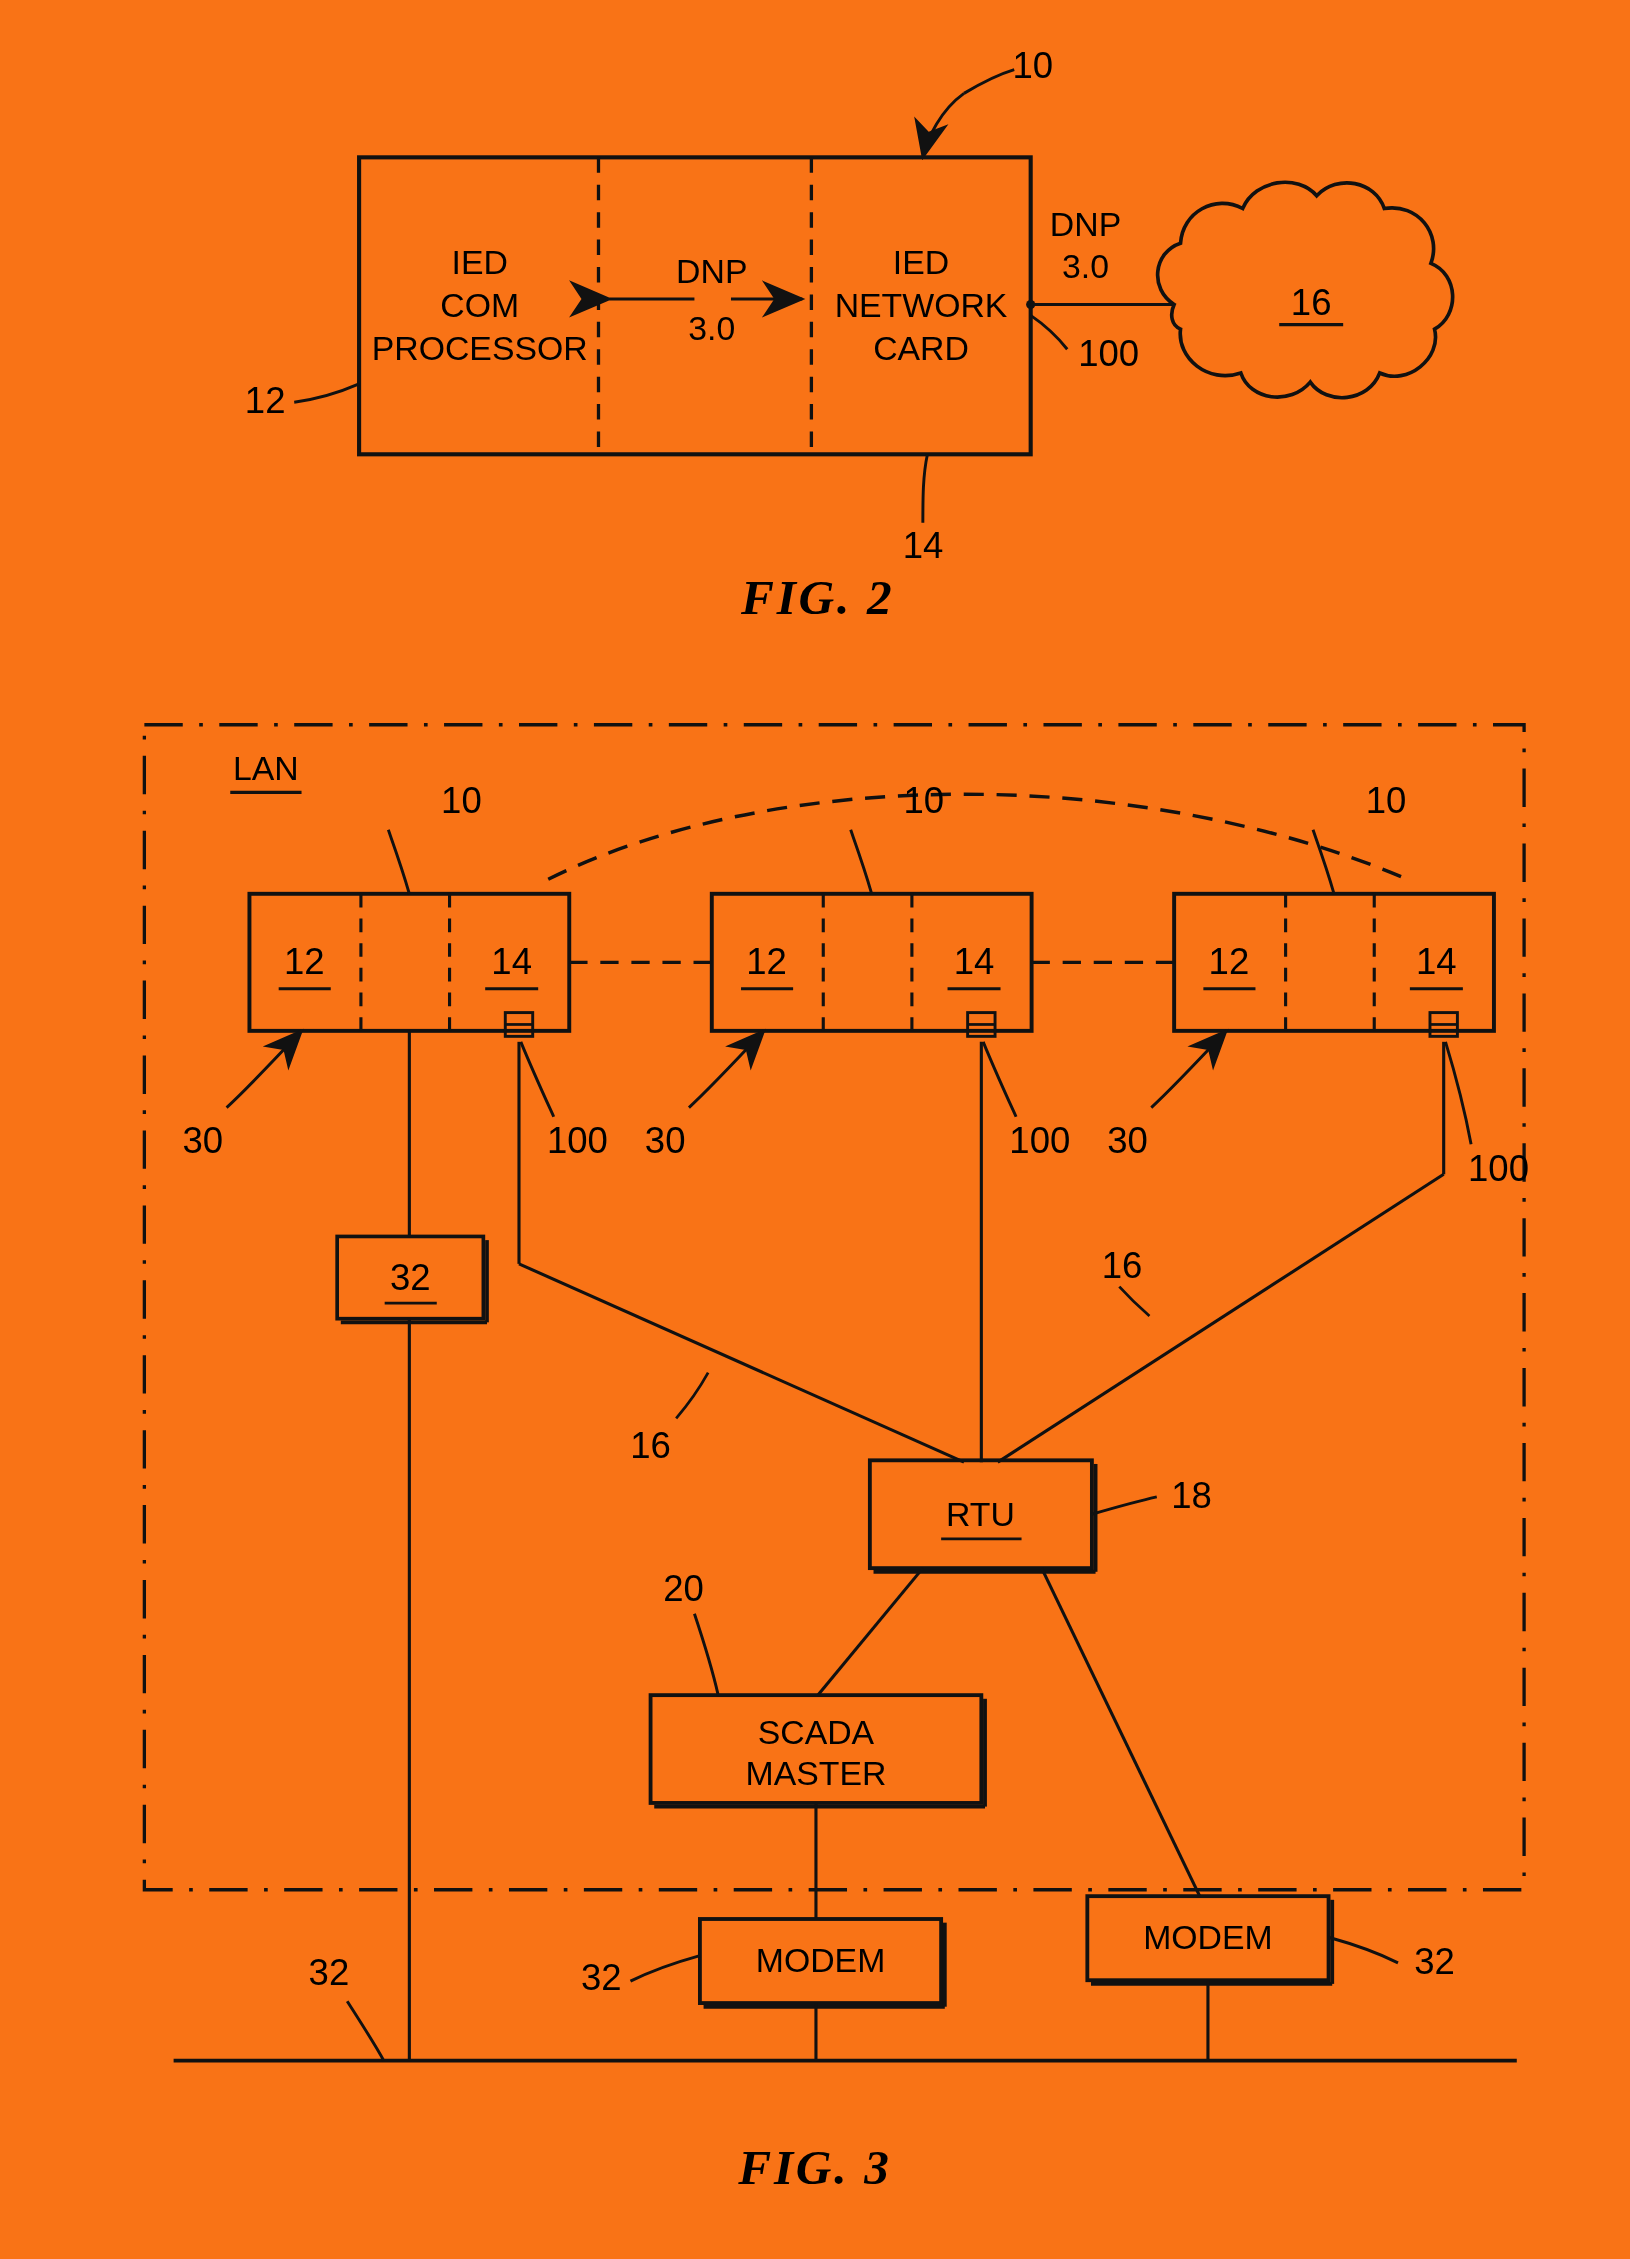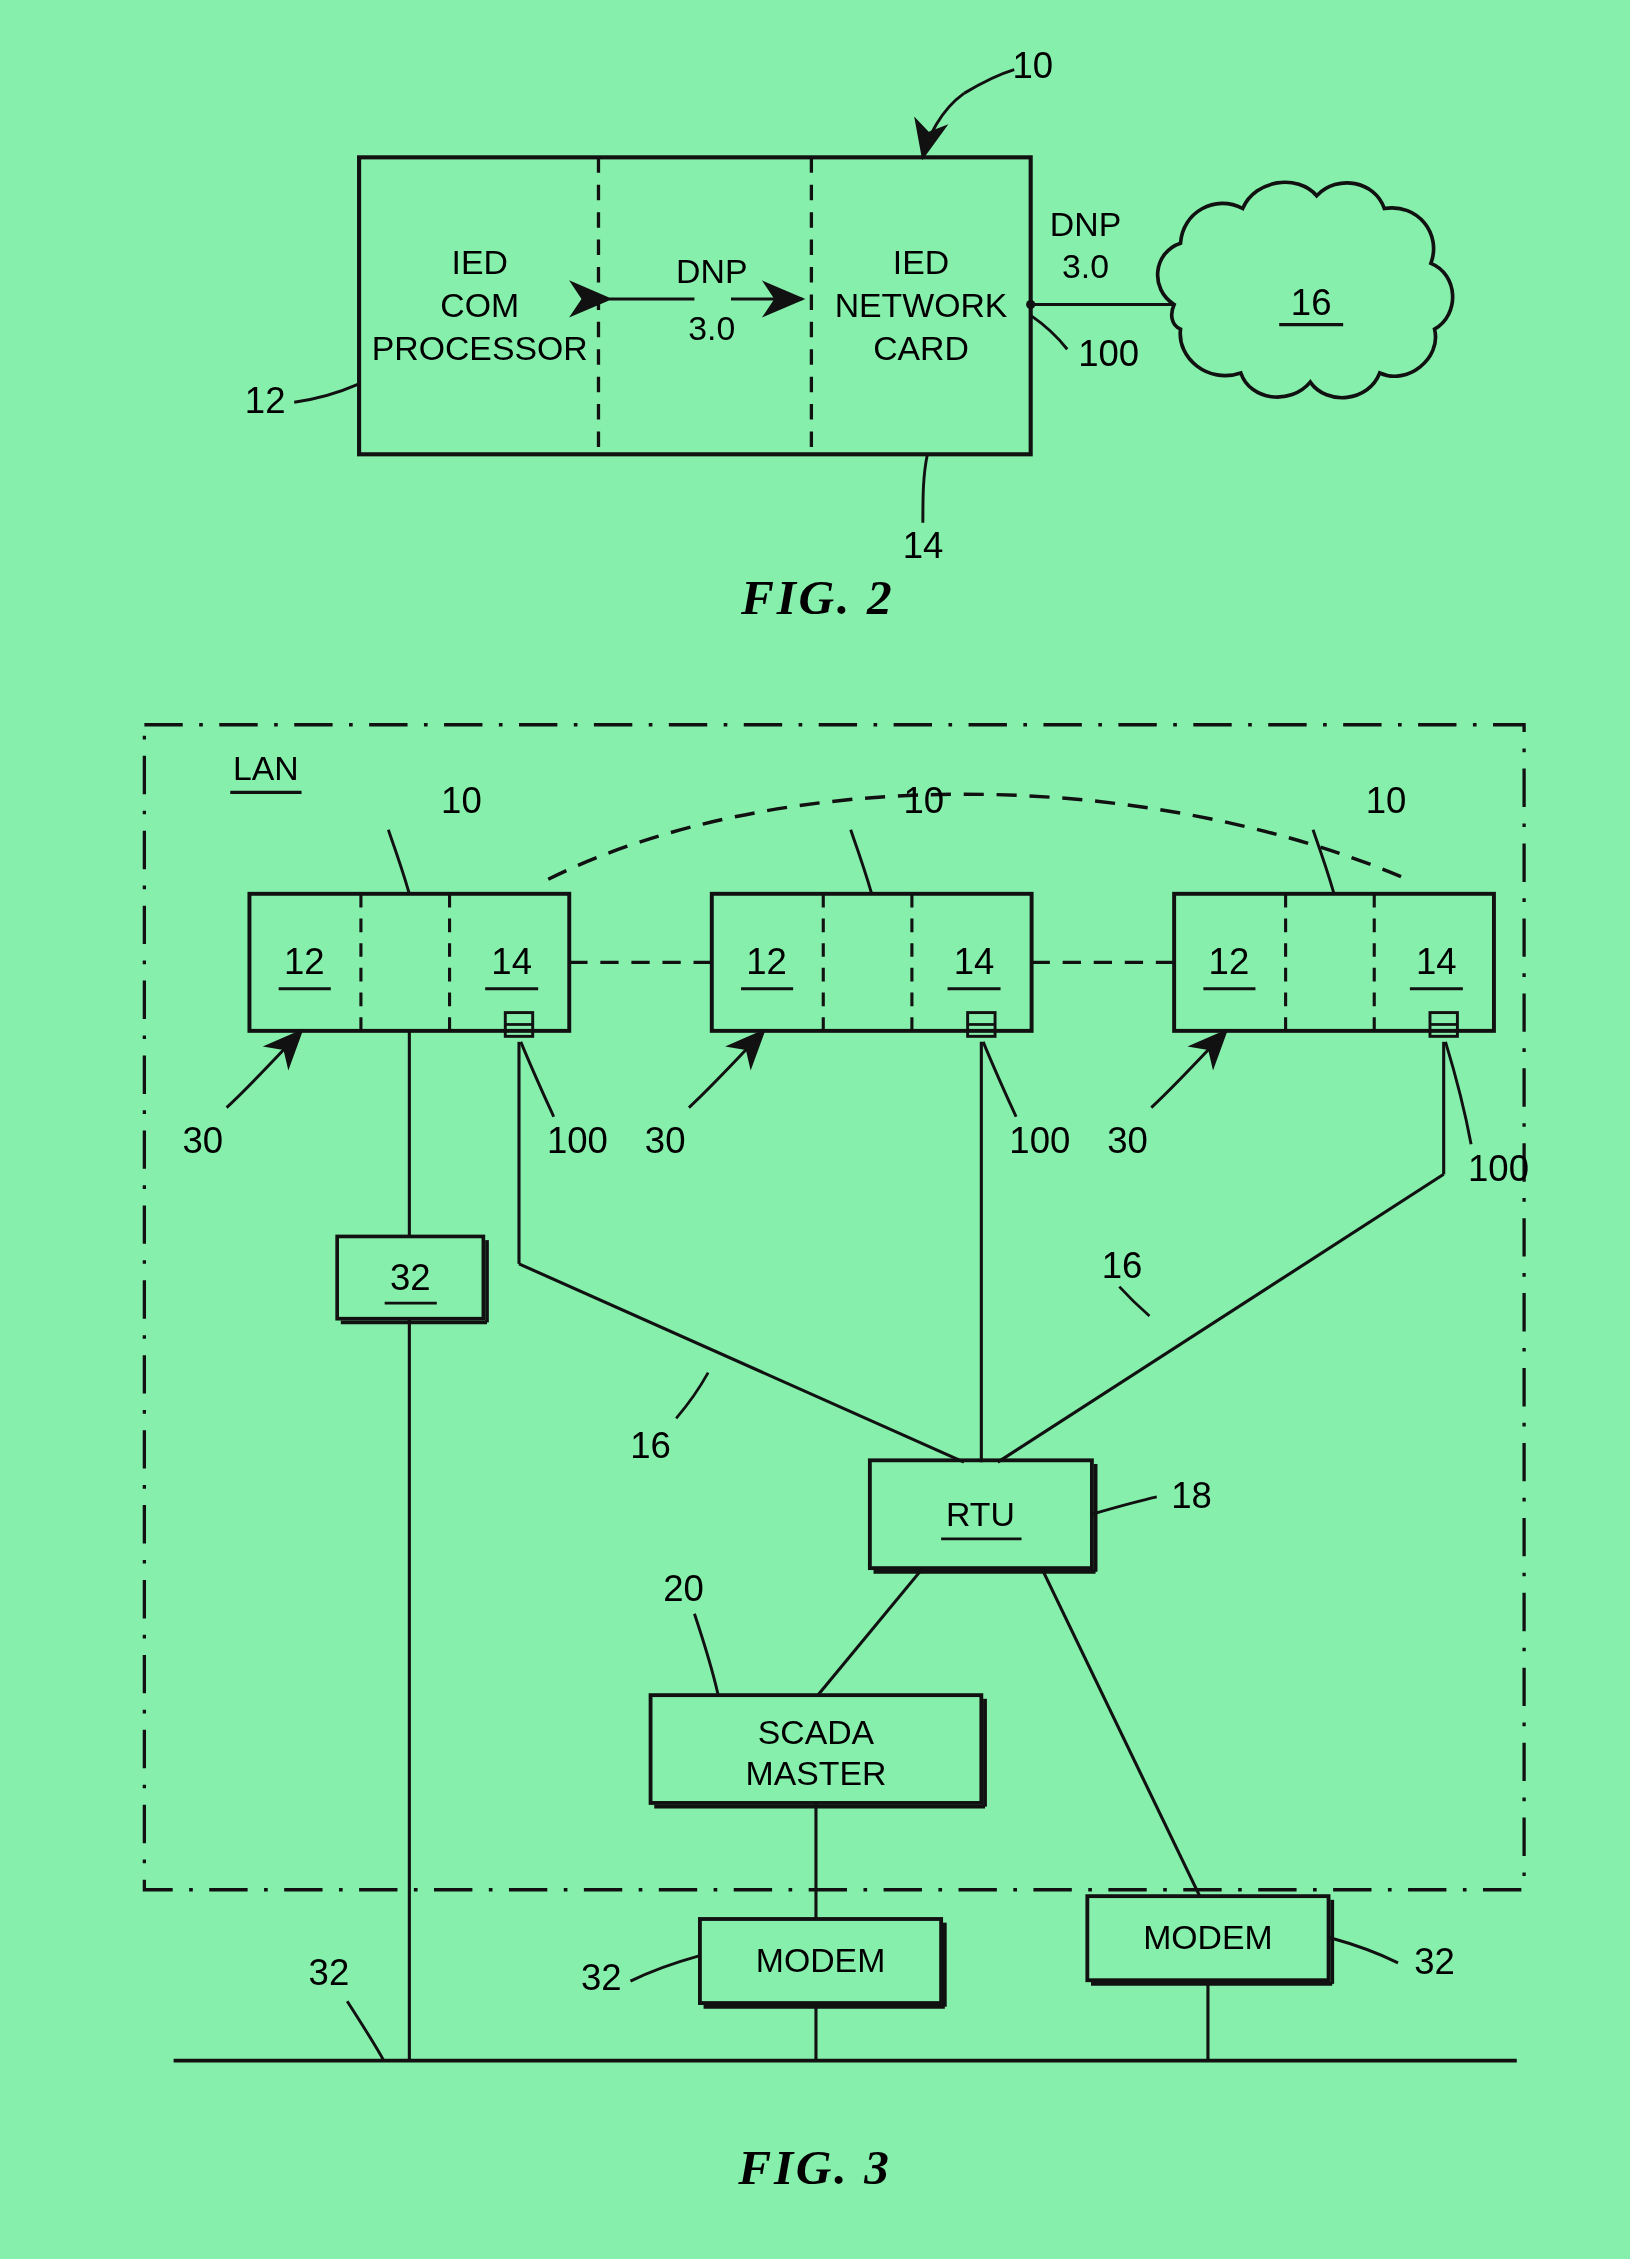--- a/index.html
+++ b/index.html
@@ -9,21 +9,21 @@
     background: #ffffff;
   }
   body {
     font-family: "Liberation Sans", sans-serif;
     color: #000000;
   }
   #page {
     position: relative;
     width: 1631px;
     height: 2260px;
-    background: #86efac;
+    background: #f97316;
     overflow: hidden;
   }
   svg.sheet {
     position: absolute;
     top: 0;
     left: 0;
     width: 1631px;
     height: 2260px;
   }
   .num {

